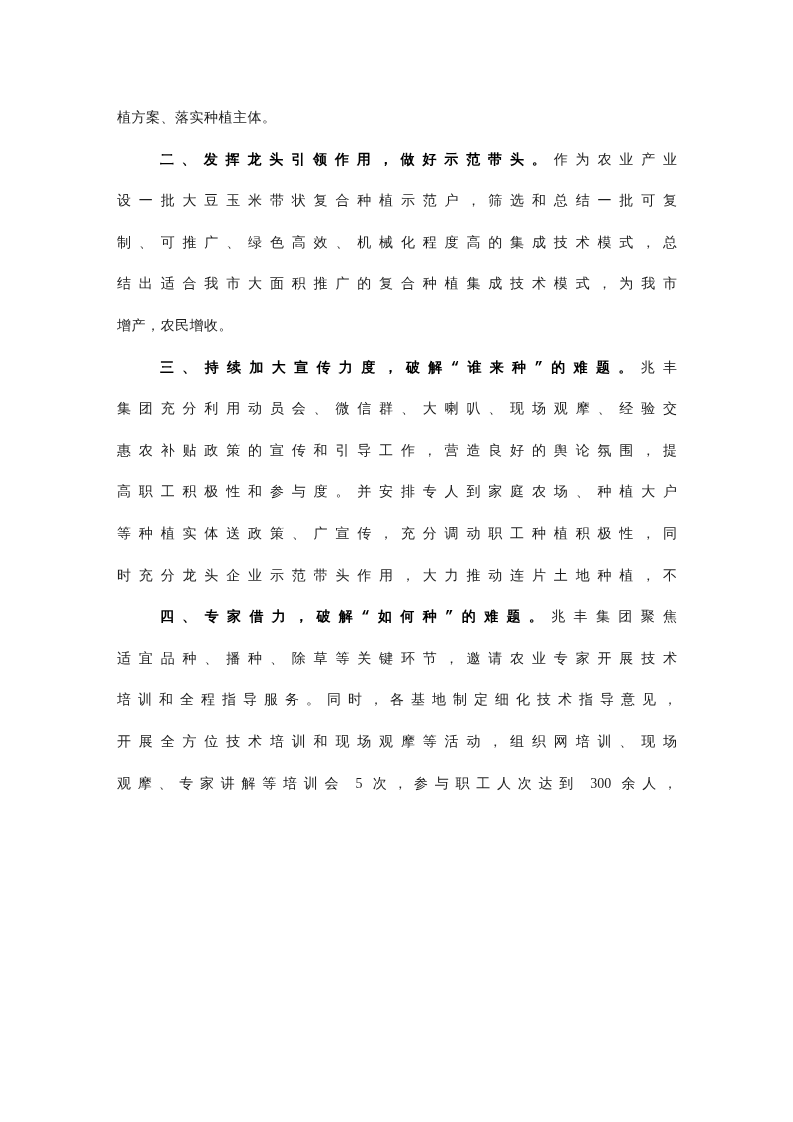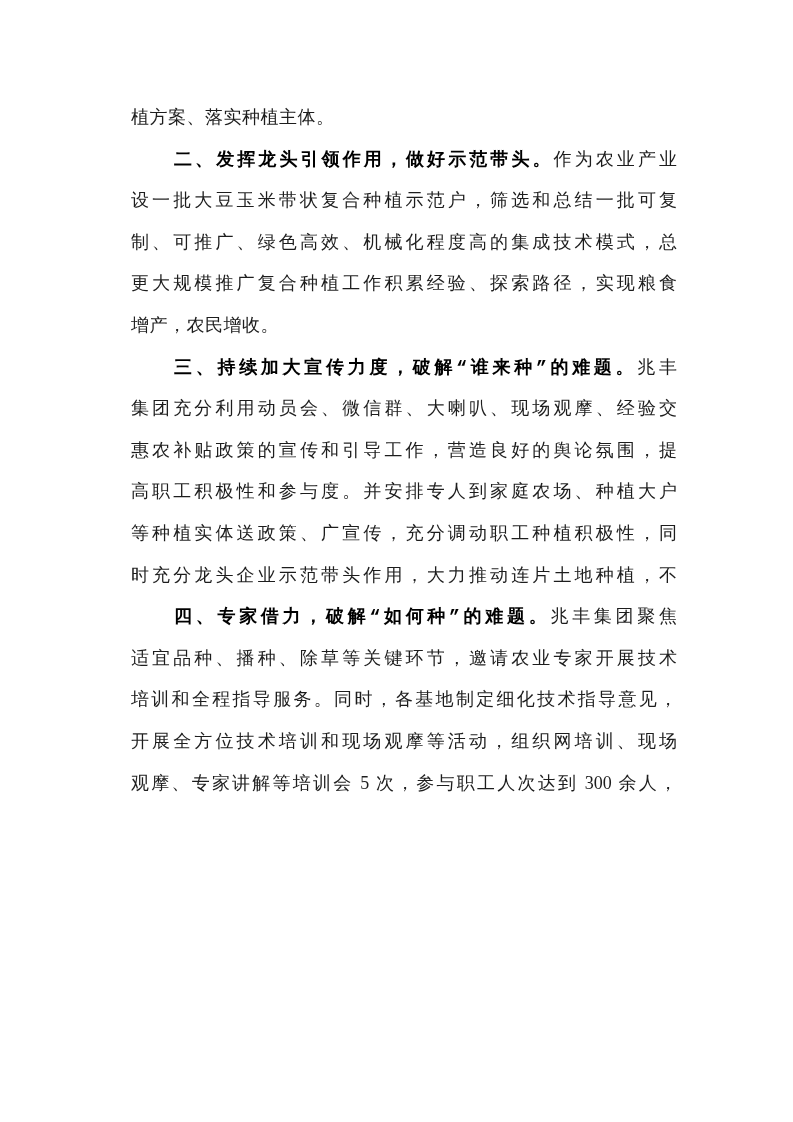--- a/index.html
+++ b/index.html
@@ -23,27 +23,26 @@
   }
   .textblock {
     position: absolute;
     left: 117px;
     top: 97px;
     width: 560px;
   }
   .line {
     height: 41.6px;
     line-height: 41.6px;
-    font-size: 18px;
+    font-size: 14px;
     color: #1d1d1d;
     text-align: justify;
     text-align-last: justify;
     overflow: hidden;
     white-space: nowrap;
-    margin-left: 14px;
   }
   .line.end {
     text-align: left;
     text-align-last: left;
     letter-spacing: 0.5px;
   }
   .line.indent {
     padding-left: 43px;
   }
   .bold {
@@ -61,22 +60,22 @@
     <div class="line end"><span>植方案、落实种植主体。</span></div>
 
     <div class="line indent"><span class="bold">二、发挥龙头引领作用，做好示范带头。</span><span>作为农业产业</span></div>
 
 
 
     <div class="line"><span>设一批大豆玉米带状复合种植示范户，筛选和总结一批可复</span></div>
 
     <div class="line"><span>制、可推广、绿色高效、机械化程度高的集成技术模式，总</span></div>
 
+    <div class="line"><span>结出适合我市大面积推广的复合种植集成技术模式，为我市</span></div>
 
-    <div class="line"><span>更大规模推广复合种植工作积累经验、探索路径，实现粮食</span></div>
 
     <div class="line end"><span>增产，农民增收。</span></div>
 
     <div class="line indent"><span class="bold">三、持续加大宣传力度，破解“谁来种”的难题。</span><span>兆丰</span></div>
 
     <div class="line"><span>集团充分利用动员会、微信群、大喇叭、现场观摩、经验交</span></div>
 
 
     <div class="line"><span>惠农补贴政策的宣传和引导工作，营造良好的舆论氛围，提</span></div>
 

